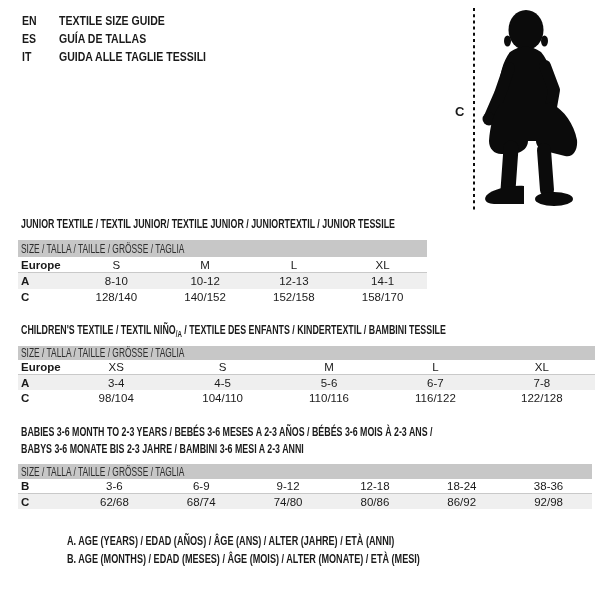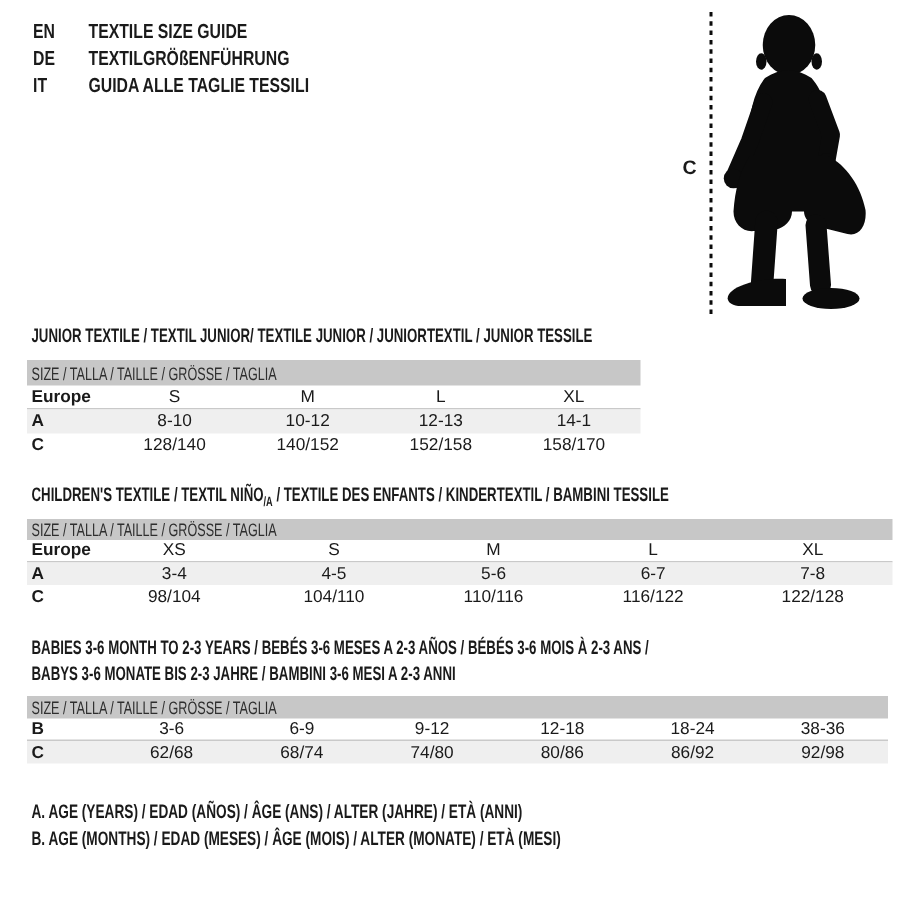--- a/index.html
+++ b/index.html
@@ -47,35 +47,35 @@
 
   .babies{top:464px;width:574px;}
   .babies .bar{height:15px;}
   .babies .trow{height:15px;}
   .babies .lbl{width:50px;}
 
   .sub{font-size:9px;vertical-align:-3px;}
 
   
   .notes{position:absolute;left:21px;top:533px;font-weight:700;font-size:13px;}
-  .nrow{height:17.7px;}
+  .nrow{height:17.7px;margin-left:46px;}
 </style>
 </head>
 <body>
 
 <div class="page">
 
   <div class="lang">
     <div class="lrow">
       <span class="lcode"><span class="cndL">EN</span></span>
       <span class="cndL">TEXTILE SIZE GUIDE</span>
     </div>
     <div class="lrow">
-      <span class="lcode"><span class="cndL">DE</span></span>
-      <span class="cndL">TEXTILGRÖßENFÜHRUNG</span>
+      <span class="lcode"><span class="cndL">ES</span></span>
+      <span class="cndL">GUÍA DE TALLAS</span>
     </div>
     <div class="lrow">
       <span class="lcode"><span class="cndL">IT</span></span>
       <span class="cndL">GUIDA ALLE TAGLIE TESSILI</span>
     </div>
   </div>
 
   <svg class="fig" viewBox="0 0 160 212">
     <line x1="34" y1="8" x2="34" y2="210" stroke="#0b0b0b" stroke-width="2" stroke-dasharray="3,3.2"></line>
     <g fill="#0b0b0b" stroke="none">

